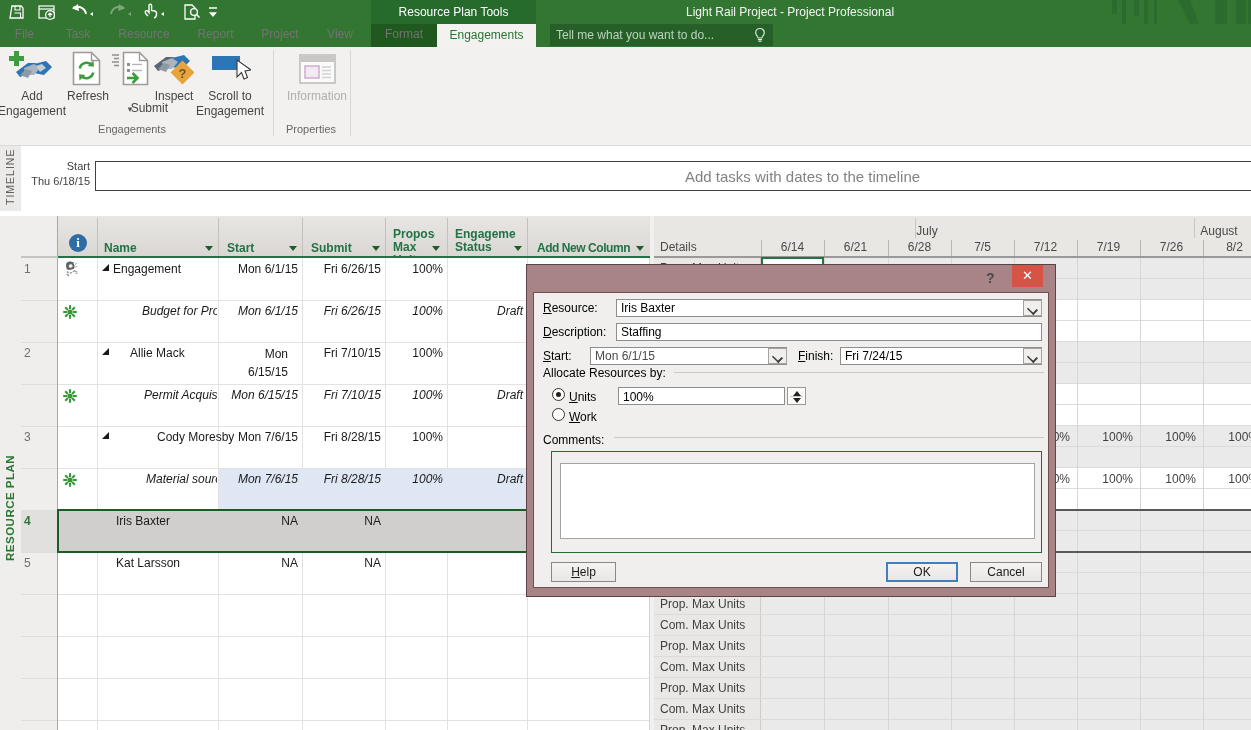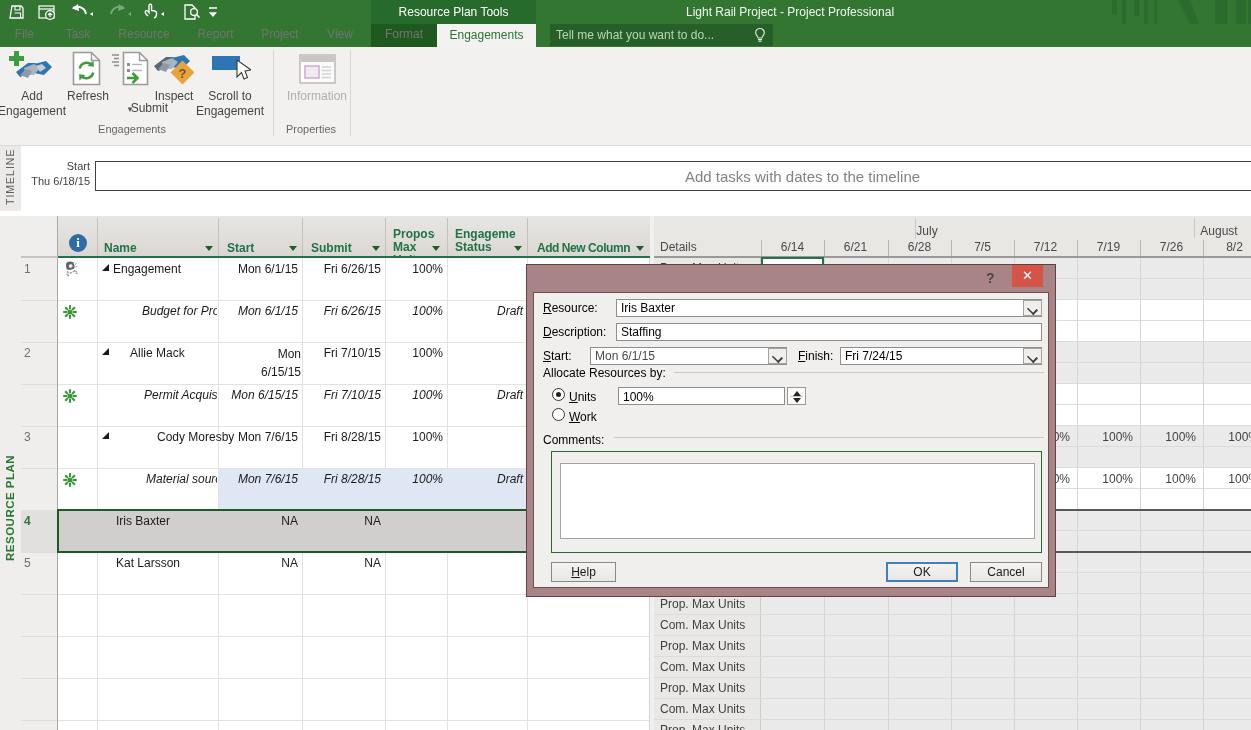--- a/index.html
+++ b/index.html
@@ -291,21 +291,21 @@
       </g>
     </svg>
   <div class="abs it" style="left:84px;top:88px;width:75px;overflow:hidden;white-space:nowrap;">Budget for Project Approval</div>
   <div class="abs rr it" style="left:161px;top:88px;width:79px;">Mon 6/1/15</div>
   <div class="abs rr it" style="left:245px;top:88px;width:78px;">Fri 6/26/15</div>
   <div class="abs rr it" style="left:328px;top:88px;width:57px;">100%</div>
   <div class="abs rr it" style="left:390px;top:88px;width:75px;">Draft</div>
 
   <span class="abs tri" style="left:44px;top:132px;"></span>
     <div class="abs" style="left:72px;top:130px;">Allie Mack</div>
-  <div class="abs rr" style="left:164px;top:130px;width:79px;line-height:17.5px;">Mon<br>6/15/15</div>
+  <div class="abs rr" style="left:151px;top:130px;width:79px;line-height:17.5px;">Mon<br>6/15/15</div>
   <div class="abs rr" style="left:245px;top:130px;width:78px;">Fri 7/10/15</div>
   <div class="abs rr" style="left:328px;top:130px;width:57px;">100%</div>
 
   <svg class="abs" style="left:5px;top:173px;" width="14" height="14" viewBox="0 0 14 14">
       <g fill="#3a983a">
         <circle cx="7" cy="7" r="2.6"></circle>
         <g stroke="#3a983a" stroke-width="2.1">
           <path d="M7 0.2 V4"></path>
           <path d="M7 10 V13.8"></path>
           <path d="M0.2 7 H4"></path>

